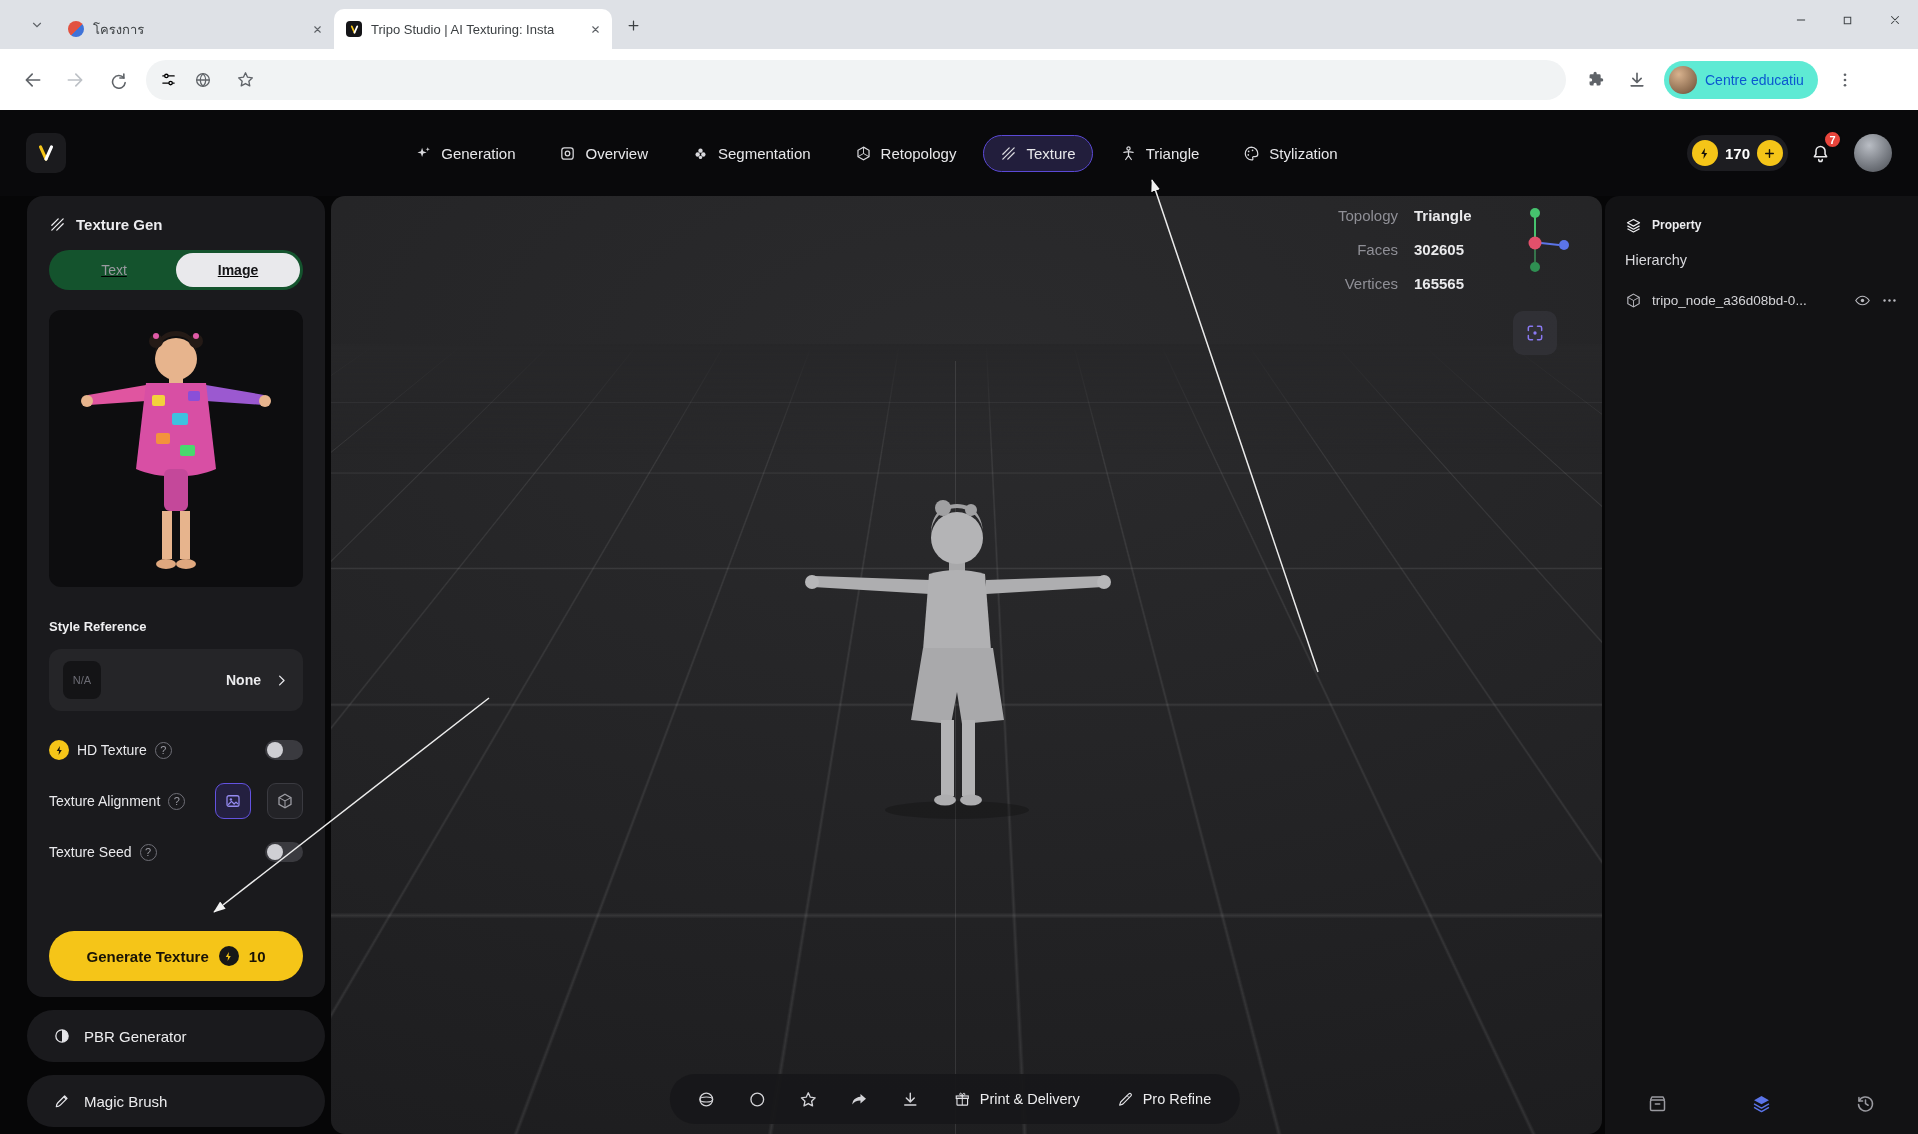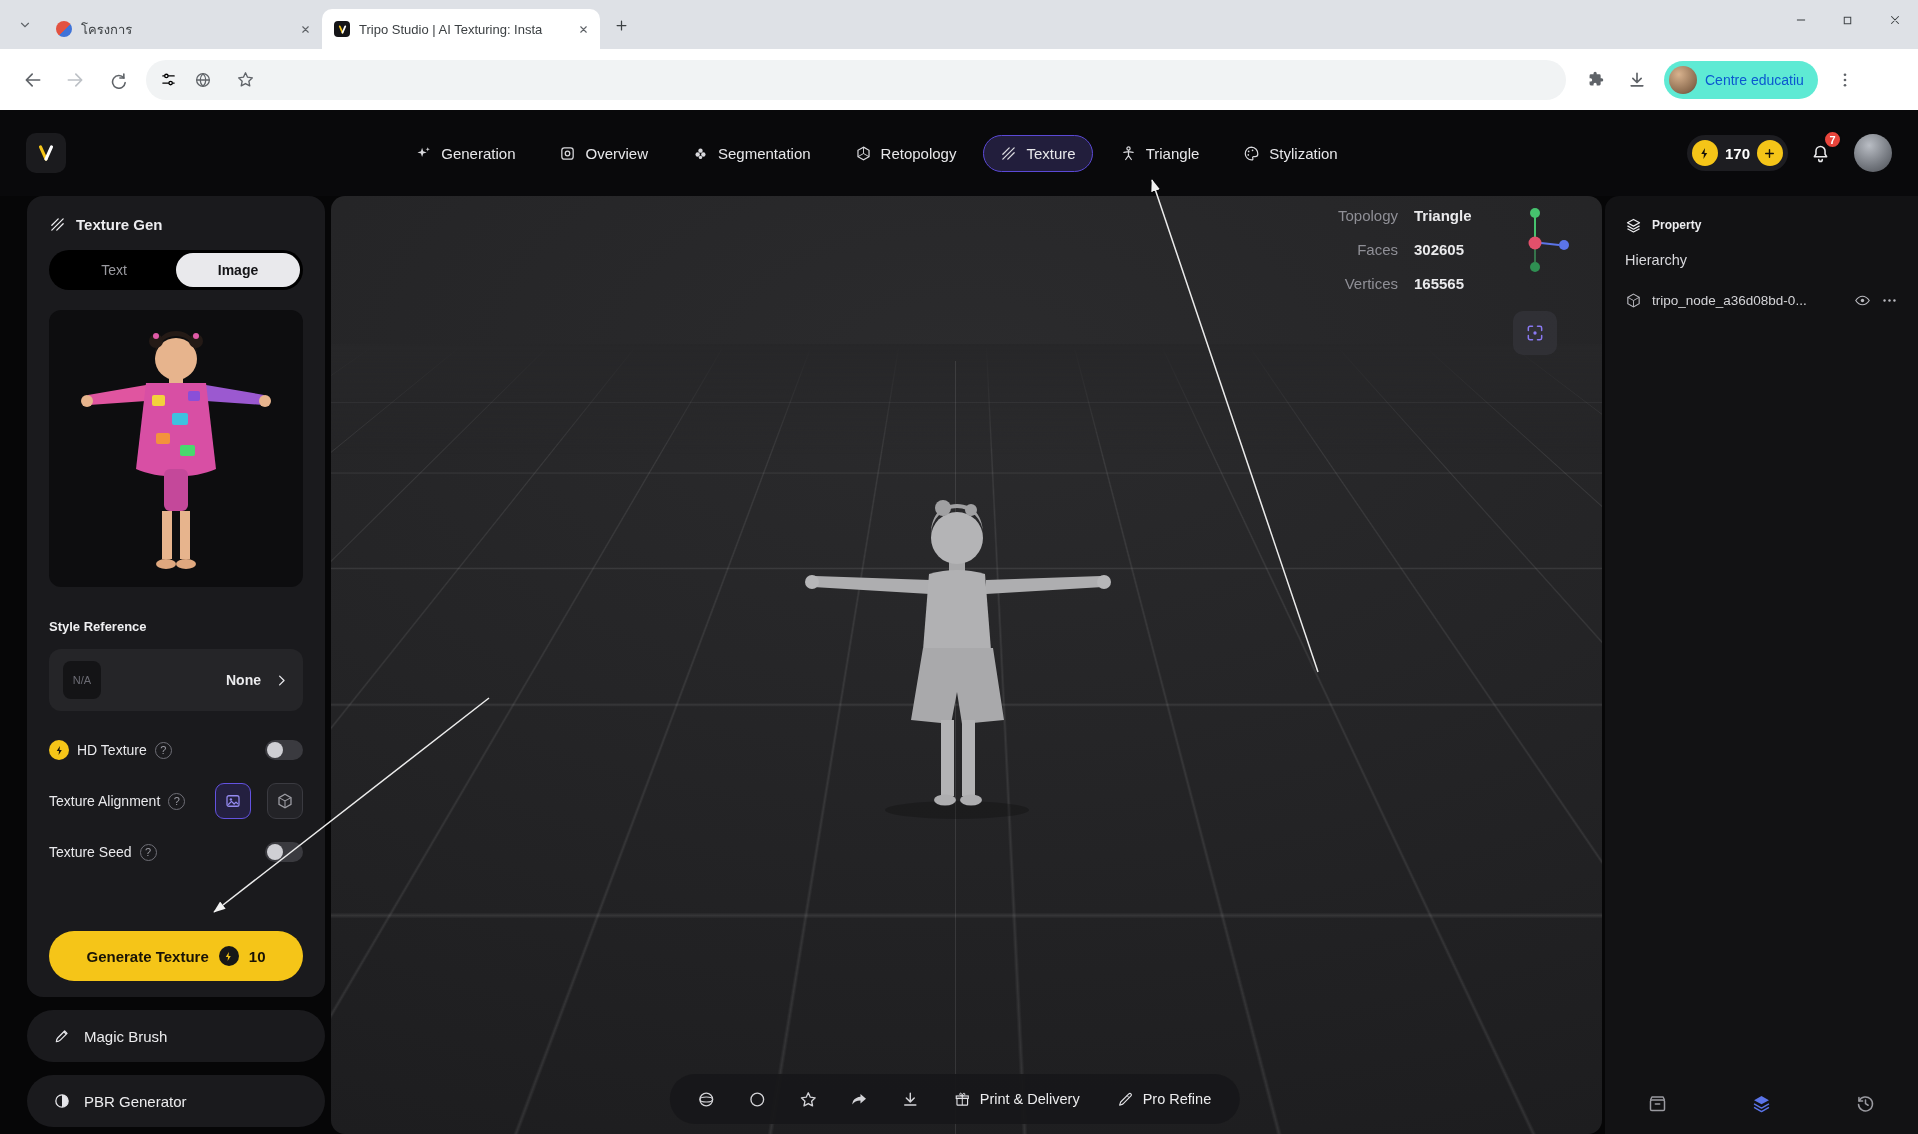--- a/index.html
+++ b/index.html
@@ -1,20 +1,20 @@
 <!DOCTYPE html>
 <html><head>
 <meta charset="utf-8">
 <style>
   * { margin:0; padding:0; box-sizing:border-box; }
   body { background:#2a2a2c; font-family:"Liberation Sans", sans-serif; }
   .screen { position:relative; width:1918px; height:1134px; overflow:hidden; background:#050506; }
 
   
-  .tabstrip { height:49px; background:#dee1e6; display:flex; align-items:flex-end; padding-left:10px; }
+  .tabstrip { height:49px; background:#dee1e6; display:flex; align-items:flex-end; padding-left:22px; }
   .caret-btn { width:30px; height:30px; margin:0 4px 9px 0; border-radius:50%; display:flex; align-items:center; justify-content:center; color:#5f6368; }
   .tab { height:40px; width:278px; display:flex; align-items:center; gap:9px; padding:0 8px 0 12px; border-radius:10px 10px 0 0; color:#3c4043; font-size:13px; position:relative; }
   .tab.active { background:#ffffff; }
   .tab .tab-title { flex:1; white-space:nowrap; overflow:hidden; }
   .tab .fade { position:absolute; right:34px; top:6px; bottom:6px; width:24px; background:linear-gradient(90deg, rgba(222,225,230,0), #dee1e6); }
   .tab.active .fade { background:linear-gradient(90deg, rgba(255,255,255,0), #ffffff); }
   .tab-close { width:18px; height:18px; border-radius:50%; display:flex; align-items:center; justify-content:center; color:#5f6368; flex:none; }
   .favicon { width:16px; height:16px; flex:none; border-radius:4px; }
   .fav1 { background:linear-gradient(135deg,#e25241 0 55%, #3f73d8 55% 100%); border-radius:50%; }
   .fav-tripo { background:#141417; display:flex; align-items:center; justify-content:center; }
@@ -50,21 +50,21 @@
   .bell-wrap { position:relative; width:34px; height:34px; display:flex; align-items:center; justify-content:center; color:#e8e8ea; }
   .badge { position:absolute; top:-6px; right:-4px; min-width:19px; height:19px; border-radius:10px; background:#e8453c; border:2px solid #09090b; color:#fff; font-size:11px; font-weight:700; display:flex; align-items:center; justify-content:center; padding:0 3px; }
   .user-avatar { width:38px; height:38px; border-radius:50%; background:radial-gradient(circle at 40% 30%, #b9bdc4, #74787f 60%, #4a4d53); }
 
   .app-body { position:absolute; left:0; right:0; top:86px; bottom:0; }
 
   
   .left-col { position:absolute; left:27px; top:0; width:298px; display:flex; flex-direction:column; gap:13px; }
   .texture-panel { background:#1a1a1d; border-radius:16px; padding:18px 22px 16px; height:801px; }
   .panel-head { display:flex; align-items:center; gap:10px; color:#ededf0; font-size:15px; font-weight:600; height:20px; }
-  .segmented { margin-top:16px; background:#000000; border-radius:20px; height:40px; display:flex; padding:3px; }
+  .segmented { margin-top:16px; background:#14532d; border-radius:20px; height:40px; display:flex; padding:3px;text-decoration:underline; }
   .seg { flex:1; border-radius:17px; display:flex; align-items:center; justify-content:center; color:#9a9aa0; font-size:14px; }
   .seg.active { background:#e9e9ec; color:#141416; font-weight:600; }
   .thumb { margin-top:20px; height:277px; background:#0d0d0f; border-radius:12px; display:flex; align-items:center; justify-content:center; overflow:hidden; }
   .section-label { margin-top:32px; font-size:13px; font-weight:600; color:#f0f0f2; height:18px; }
   .ref-row { margin-top:12px; height:62px; background:#252528; border-radius:12px; display:flex; align-items:center; gap:13px; padding:0 14px;text-align:right; }
   .na-box { width:38px; height:38px; border-radius:8px; background:#141416; color:#6c6c74; font-size:11px; display:flex; align-items:center; justify-content:center; flex:none; }
   .ref-val { color:#ececee; font-size:14px; font-weight:600; flex:1; }
   .opt-row { display:flex; align-items:center; gap:8px; height:34px; }
   .opt-row.r1 { margin-top:22px; }
   .opt-row.r2 { margin-top:16px; height:36px; }
@@ -439,35 +439,35 @@
                   <path d="M13 2L6 13h5l-1 9 7-11h-5z" fill="currentColor"></path>
                 </svg>
               </span>
             <span>10</span>
           </div>
         </div>
 
         <div class="tool-pill">
           <span class="picon">
               <svg width="18" height="18" viewBox="0 0 24 24">
-                <path d="M4.5 19.5c3 0 4.2-1 5.2-2l9-9-3.2-3.2-9 9c-1 1-2 2.2-2 5.2z" fill="none" stroke="currentColor" stroke-width="1.7" stroke-linejoin="round"></path>
-                <path d="M14.5 6.3l3.2 3.2" stroke="currentColor" stroke-width="1.7"></path>
-              </svg>
-            </span>
-          <span>Magic Brush</span>
+                <circle cx="12" cy="12" r="8.2" fill="none" stroke="currentColor" stroke-width="1.7"></circle>
+                <path d="M12 3.8a8.2 8.2 0 0 1 0 16.4z" fill="currentColor"></path>
+              </svg>
+            </span>
+          <span>PBR Generator</span>
         </div>
 
         <div class="tool-pill">
           <span class="picon">
               <svg width="18" height="18" viewBox="0 0 24 24">
-                <circle cx="12" cy="12" r="8.2" fill="none" stroke="currentColor" stroke-width="1.7"></circle>
-                <path d="M12 3.8a8.2 8.2 0 0 1 0 16.4z" fill="currentColor"></path>
-              </svg>
-            </span>
-          <span>PBR Generator</span>
+                <path d="M4.5 19.5c3 0 4.2-1 5.2-2l9-9-3.2-3.2-9 9c-1 1-2 2.2-2 5.2z" fill="none" stroke="currentColor" stroke-width="1.7" stroke-linejoin="round"></path>
+                <path d="M14.5 6.3l3.2 3.2" stroke="currentColor" stroke-width="1.7"></path>
+              </svg>
+            </span>
+          <span>Magic Brush</span>
         </div>
       </div>
 
       <div class="viewport">
         <div class="grid-plane"></div>
         <div class="grid-fade"></div>
         <div class="axis-line"></div>
 
         <svg width="330" height="335" viewBox="0 0 330 335" style="position:absolute; left:462px; top:292px;">
           <ellipse cx="164" cy="322" rx="72" ry="9" fill="#000" opacity="0.22"></ellipse>

